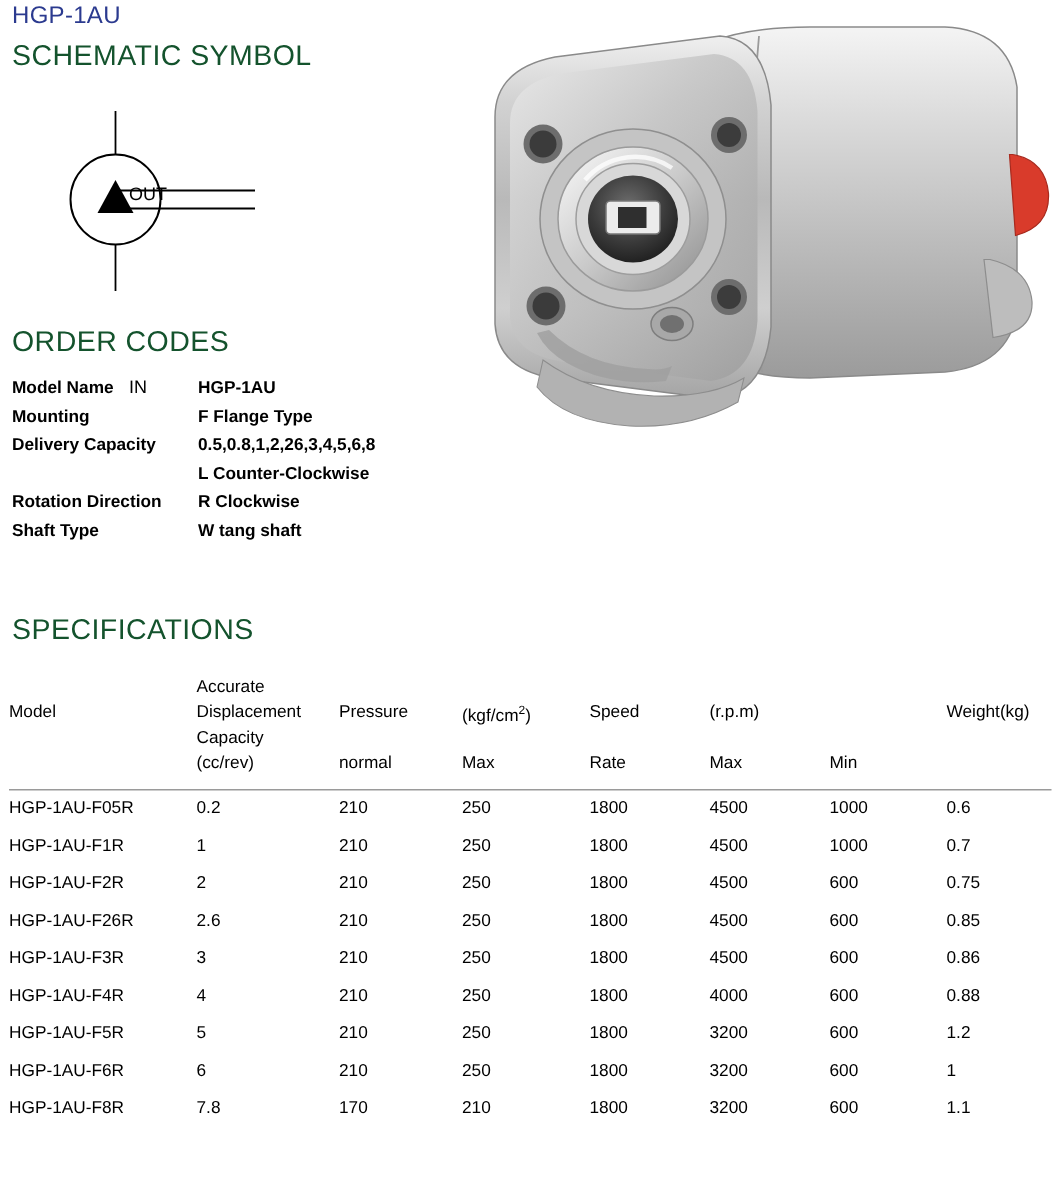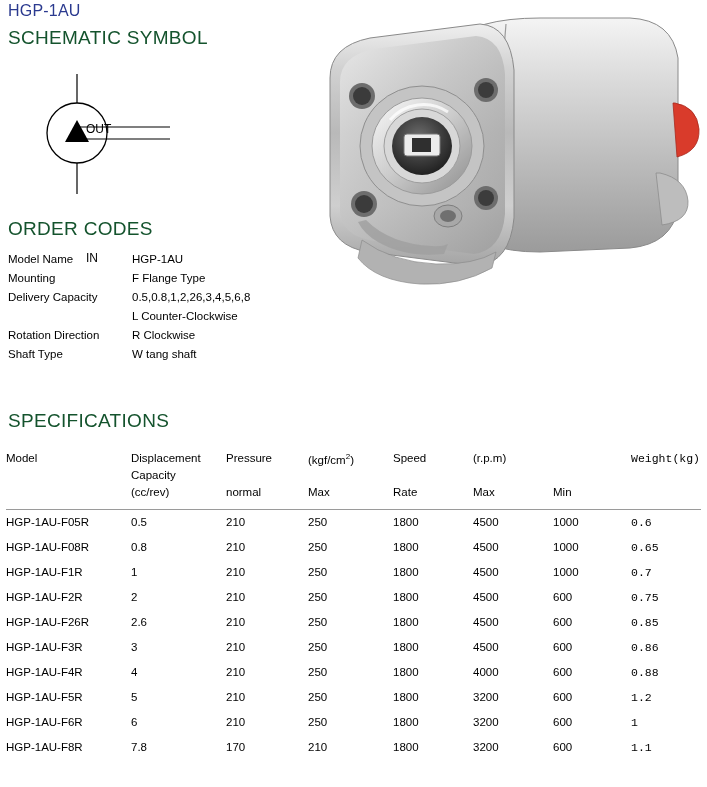--- a/index.html
+++ b/index.html
@@ -71,20 +71,21 @@
     left: 8px;
     top: 250px;
     width: 300px;
     border-collapse: collapse;
     font-size: 11.5px;
   }
   .order-table td {
     padding: 3px 0 4px 0;
     vertical-align: top;
     white-space: nowrap;
+    font-weight: bold;
   }
   .order-table td.k { width: 120px; }
   .order-table td.v { padding-left: 4px; }
   
   .spec-wrap {
     position: absolute;
     left: 0px;
     top: 452px;
     width: 707px;
   }
@@ -102,21 +103,21 @@
     white-space: nowrap;
   }
   .hdr-row td { height: 17px; }
   .c0 { width: 125px; }
   .c1 { width: 95px; }
   .c2 { width: 82px; }
   .c3 { width: 85px; }
   .c4 { width: 80px; }
   .c5 { width: 80px; }
   .c6 { width: 78px; }
-  .c7 { width: 75px; font-family: Liberation Mono, monospace; }
+  .c7 { width: 75px; }
   .spec-sep {
     position: absolute;
     left: 6px;
     width: 695px;
     height: 1px;
     background: #9a9a9a;
   }
   .body-row td { height: 25px; line-height: 25px; }
   sup { font-size: 8px; vertical-align: super; }
   
@@ -260,20 +261,30 @@
       </tr>
     </tbody>
   </table>
 
   <div class="section-heading" id="spec-heading">SPECIFICATIONS</div>
 
   <div class="spec-wrap">
     <table class="spec">
       <tbody>
 
+        <tr class="hdr-row">
+          <td class="c0"></td>
+          <td class="c1">Accurate</td>
+          <td class="c2"></td>
+          <td class="c3"></td>
+          <td class="c4"></td>
+          <td class="c5"></td>
+          <td class="c6"></td>
+          <td class="c7"></td>
+        </tr>
 
         <tr class="hdr-row">
           <td class="c0">Model</td>
           <td class="c1">Displacement</td>
           <td class="c2">Pressure</td>
           <td class="c3"><span>(kgf/cm</span><sup>2</sup><span>)</span></td>
           <td class="c4">Speed</td>
           <td class="c5">(r.p.m)</td>
           <td class="c6"></td>
           <td class="c7">Weight(kg)</td>
@@ -302,37 +313,27 @@
         </tr>
       </tbody>
     </table>
 
     <div class="spec-sep" style="position:relative; top:6px; margin-bottom:6px;"></div>
 
     <table class="spec">
       <tbody id="spec-body">
           <tr class="body-row">
             <td class="c0">HGP-1AU-F05R</td>
-            <td class="c1">0.5</td>
+            <td class="c1">0.2</td>
             <td class="c2">210</td>
             <td class="c3">250</td>
             <td class="c4">1800</td>
             <td class="c5">4500</td>
             <td class="c6">1000</td>
             <td class="c7">0.6</td>
-          </tr>
-          <tr class="body-row">
-            <td class="c0">HGP-1AU-F08R</td>
-            <td class="c1">0.8</td>
-            <td class="c2">210</td>
-            <td class="c3">250</td>
-            <td class="c4">1800</td>
-            <td class="c5">4500</td>
-            <td class="c6">1000</td>
-            <td class="c7">0.65</td>
           </tr>
           <tr class="body-row">
             <td class="c0">HGP-1AU-F1R</td>
             <td class="c1">1</td>
             <td class="c2">210</td>
             <td class="c3">250</td>
             <td class="c4">1800</td>
             <td class="c5">4500</td>
             <td class="c6">1000</td>
             <td class="c7">0.7</td>

